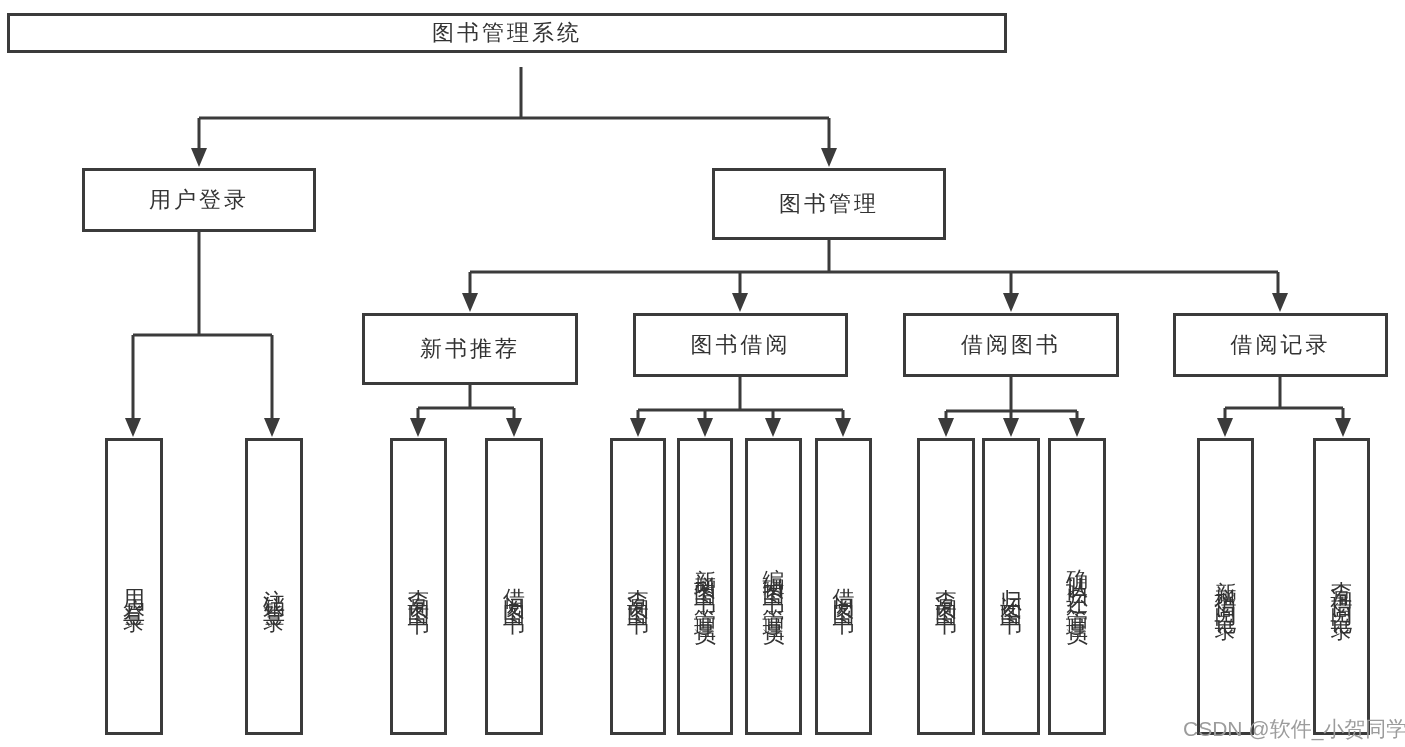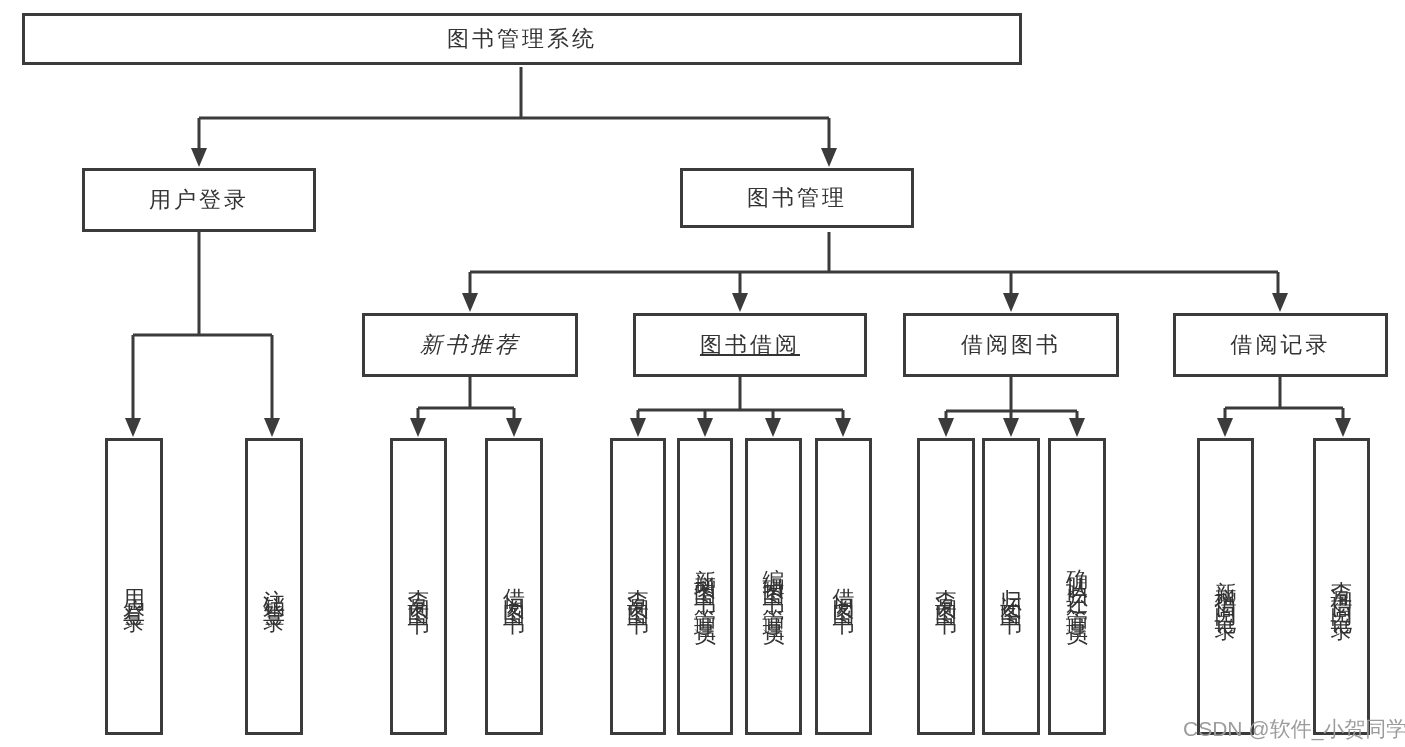--- a/index.html
+++ b/index.html
@@ -53,27 +53,27 @@
       M1003 293 L1019 293 L1011 312 Z  M1272 293 L1288 293 L1280 312 Z
       M125 418 L141 418 L133 437 Z  M264 418 L280 418 L272 437 Z
       M410 418 L426 418 L418 437 Z  M506 418 L522 418 L514 437 Z
       M630 418 L646 418 L638 437 Z  M697 418 L713 418 L705 437 Z
       M765 418 L781 418 L773 437 Z  M835 418 L851 418 L843 437 Z
       M938 418 L954 418 L946 437 Z  M1003 418 L1019 418 L1011 437 Z
       M1069 418 L1085 418 L1077 437 Z
       M1217 418 L1233 418 L1225 437 Z  M1335 418 L1351 418 L1343 437 Z"></path>
   </svg>
 
-  <div class="box hbox" style="left:22px; top:13px; width:1000px; height:52px;">图书管理系统</div>
+  <div class="box hbox" style="left:7px; top:13px; width:1000px; height:40px;">图书管理系统</div>
 
   <div class="box hbox" style="left:82px; top:168px; width:234px; height:64px;">用户登录</div>
-  <div class="box hbox" style="left:680px; top:168px; width:234px; height:60px;text-align:right;">图书管理</div>
+  <div class="box hbox" style="left:712px; top:168px; width:234px; height:72px;text-align:right;">图书管理</div>
 
-  <div class="box hbox" style="left:362px; top:313px; width:216px; height:64px;font-style:italic;">新书推荐</div>
-  <div class="box hbox" style="left:633px; top:313px; width:234px; height:64px;text-decoration:underline;">图书借阅</div>
+  <div class="box hbox" style="left:362px; top:313px; width:216px; height:72px;">新书推荐</div>
+  <div class="box hbox" style="left:633px; top:313px; width:215px; height:64px;">图书借阅</div>
   <div class="box hbox" style="left:903px; top:313px; width:216px; height:64px;">借阅图书</div>
   <div class="box hbox" style="left:1173px; top:313px; width:215px; height:64px;">借阅记录</div>
 
   <div class="box vbox" style="left:105px; top:438px; width:58px; height:297px;">用户登录</div>
   <div class="box vbox" style="left:245px; top:438px; width:58px; height:297px;">注销登录</div>
 
   <div class="box vbox" style="left:390px; top:438px; width:57px; height:297px;">查询图书</div>
   <div class="box vbox" style="left:485px; top:438px; width:58px; height:297px;">借阅图书</div>
 
   <div class="box vbox" style="left:610px; top:438px; width:56px; height:297px;">查询图书</div>

